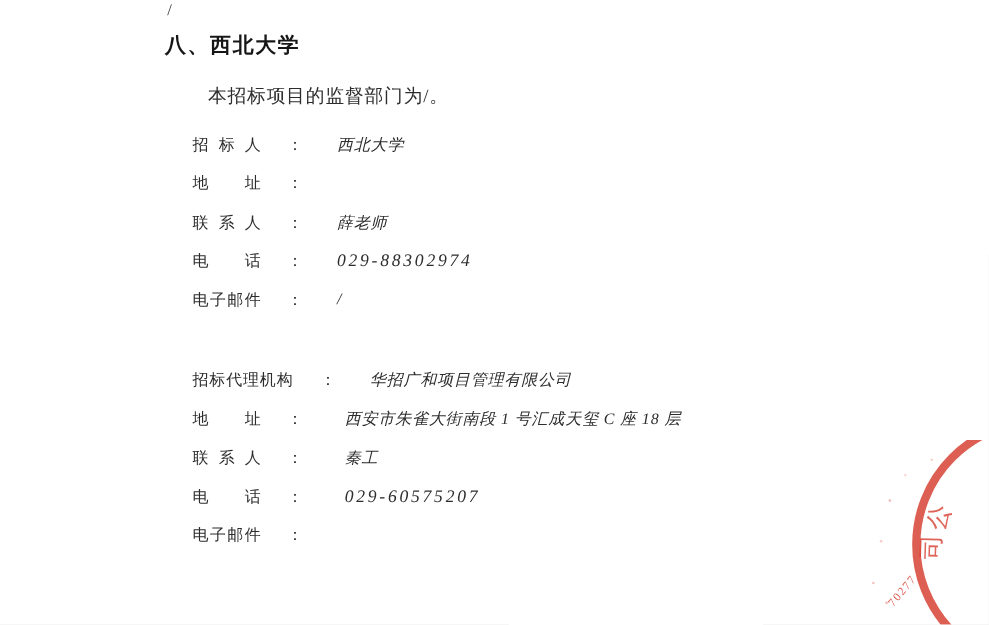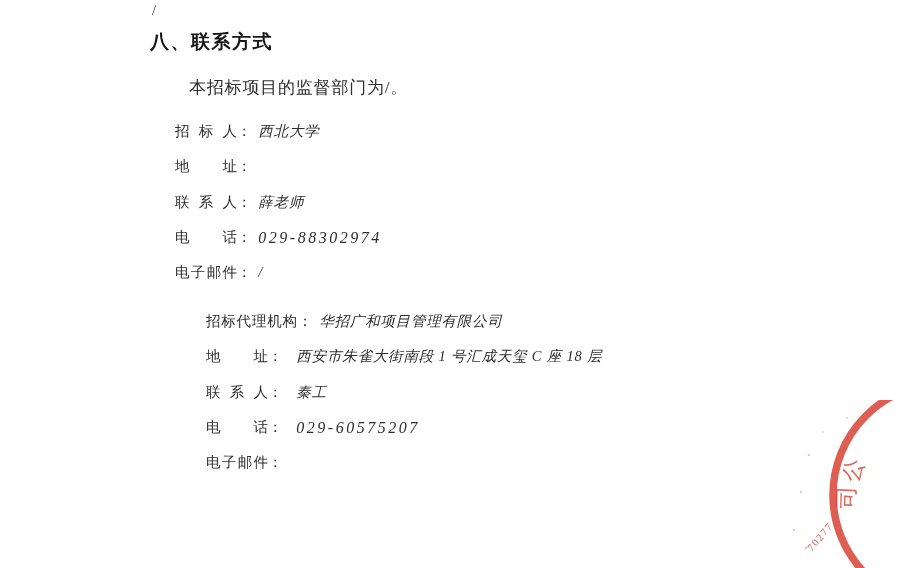--- a/index.html
+++ b/index.html
@@ -21,25 +21,25 @@
     letter-spacing:1.5px;color:#161616;
   }
   .hd8{top:30px;}
   .hd9{top:88px;}
   .body8{
     position:absolute;left:173px;top:61px;margin:16px;
     font-size:17px;line-height:22px;letter-spacing:0.8px;
   }
   .block{position:absolute;left:175px;}
   .block1{top:114px;}
-  .block2{top:304px;margin-left:31px;}
+  .block2{top:328px;}
   .row{
     display:flex;align-items:center;
     height:35.3px;
-    font-size:14.5px;letter-spacing:0.8px;
+    font-size:14.5px;letter-spacing:0.8px;gap:24px;
   }
   .lbl{
     display:inline-block;width:62px;
     text-align:justify;text-align-last:justify;
     letter-spacing:0;
   }
   .lbl.wide{width:auto;text-align:left;text-align-last:left;letter-spacing:0.8px;}
   .colon{display:inline-block;}
   .val{margin-left:6px;font-style:italic;}
   .val.indent{margin-left:13px;}
@@ -51,21 +51,21 @@
   }
   .stamp text{font-family:"Liberation Serif","DejaVu Serif",serif;}
 </style>
 </head>
 <body>
 
 <div class="page">
 
   <div class="leading-value">/</div>
 
-  <h2 class="hd hd8">八、联系方式</h2>
+  <h2 class="hd hd8">八、西北大学</h2>
 
   <p class="body8">本招标项目的监督部门为/。</p>
 
 
   <div class="block block1">
     <div class="row">
       <span class="lbl">招标人</span>
         <span class="colon">：</span>
       <span class="val">西北大学</span>
     </div>

